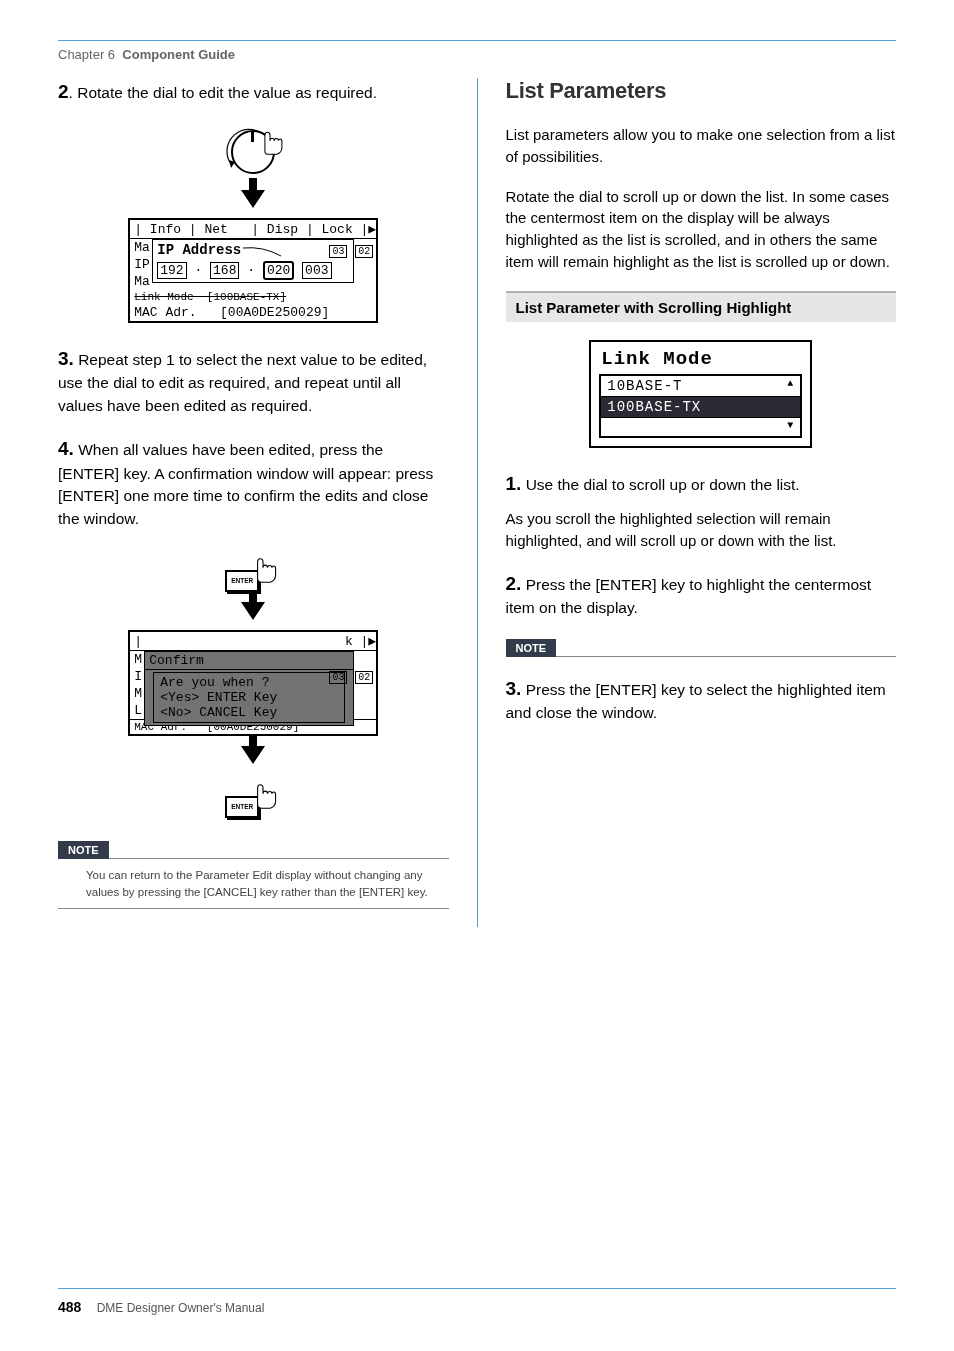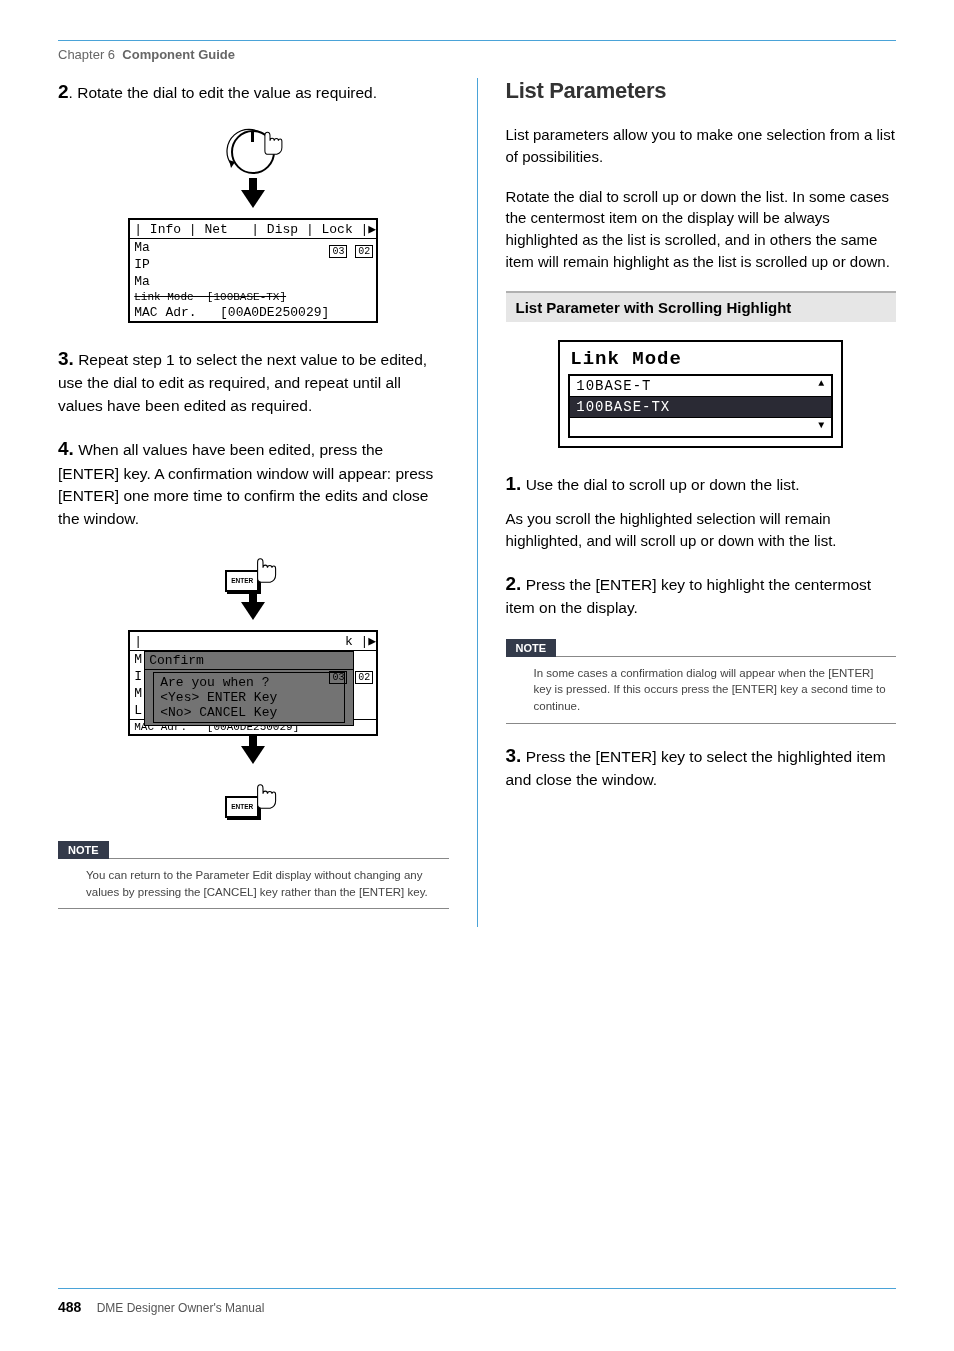--- a/index.html
+++ b/index.html
@@ -91,21 +91,21 @@
     display: block;
     margin: 0 auto 22px auto;
   }
   .illus-ip {
     width: 250px;
   }
   .illus-confirm {
     width: 250px;
   }
   .illus-link {
-    width: 285px;
+    width: 223px;
   }
   .lcd-box {
     border: 2px solid #000;
     font-family: "Courier New", monospace;
     font-size: 13px;
     background: #fff;
   }
   .lcd-row { padding: 1px 4px; white-space: pre; }
   .popup-title { font-weight: bold; font-size: 14px; }
   .boxed { border: 1px solid #000; padding: 0 2px; display: inline-block; }
@@ -256,20 +256,29 @@
           <path d="M14 34 L14 16 Q14 12 17 12 Q20 12 20 16 L20 22 Q20 19 22.5 19 Q25 19 25 22 Q25 19.5 27.5 19.5 Q30 19.5 30 22 Q30 20 32 20 Q34 20 34 23 L34 30 Q34 36 28 38 L18 38 Q14 38 14 34 Z" fill="#fff" stroke="#000" stroke-width="1.2"></path>
         </svg>
       </div>
       <div class="arrow-down"></div>
       <div class="lcd-box">
         <div class="lcd-row" style="border-bottom:1px solid #000;">| Info | Net   | Disp | Lock |▶</div>
         <div style="position:relative;">
           <div class="lcd-row">Ma</div>
           <div class="lcd-row">IP</div>
           <div class="lcd-row">Ma</div>
+          <div style="position:absolute; top:0; left:22px; right:22px; border:1px solid #000; background:#fff; padding:2px 4px;">
+            <div class="popup-title">IP Address</div>
+            <svg style="position:absolute; top:6px; left:90px;" width="40" height="12" viewBox="0 0 40 12">
+                <path d="M0 2 Q20 0 38 10" fill="none" stroke="#000" stroke-width="1"></path>
+              </svg>
+            <div style="margin-top:3px;">
+              <span class="boxed">192</span> · <span class="boxed">168</span> · <span class="selbox">020</span> <span class="boxed">003</span>
+            </div>
+          </div>
           <div style="position:absolute; right:3px; top:4px;">
             <div class="small-num">03</div>
             <div class="small-num" style="margin-top:2px;">02</div>
           </div>
         </div>
         <div class="lcd-row" style="text-decoration:line-through; font-size:11px;">Link Mode  [100BASE-TX]</div>
         <div class="lcd-row">MAC Adr.   [00A0DE250029]</div>
       </div>
     </div>
 
@@ -363,21 +372,20 @@
     </p>
     <p class="body-text">As you scroll the highlighted selection will remain highlighted, and will scroll up or down with the list.</p>
 
     <p class="step">
       <span class="step-num">2.</span><span> Press the [ENTER] key to highlight the centermost item on the display.</span>
     </p>
 
     <div class="note-box">
       <span class="note-label">NOTE</span>
       <div class="note-rule"></div>
-      <div class="note-text">In some cases a confirmation dialog will appear when the [ENTER] key is pressed. If this occurs press the [ENTER] key a second time to continue.</div>
     </div>
 
     <p class="step">
       <span class="step-num">3.</span><span> Press the [ENTER] key to select the highlighted item and close the window.</span>
     </p>
 
   </div>
 </div>
 
 <div class="footer">

